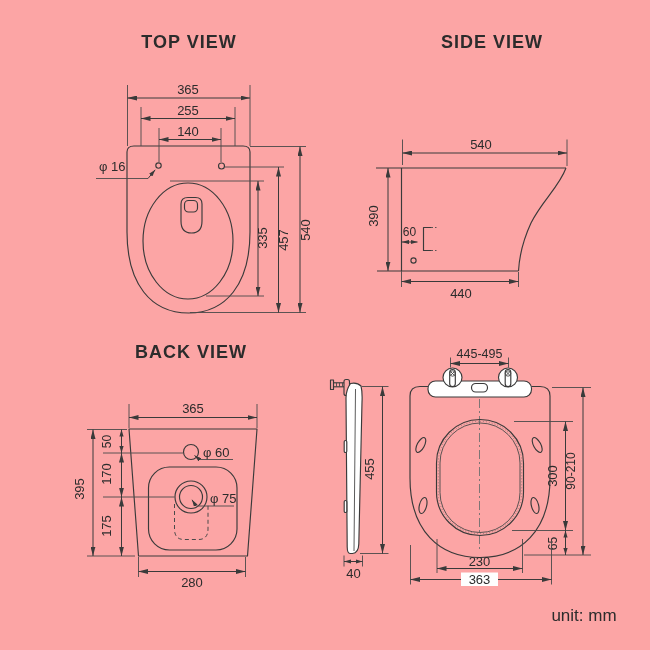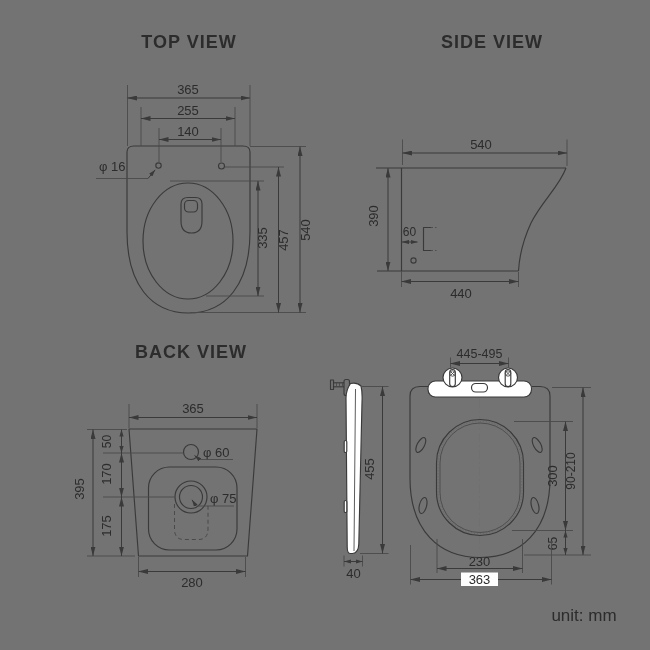--- a/index.html
+++ b/index.html
@@ -1,16 +1,16 @@
 <!DOCTYPE html>
 <html><head>
 <meta charset="utf-8">
 <style>
   html,body{margin:0;padding:0;background:#ffffff;}
-  .page{position:relative;width:650px;height:650px;background:#737373;overflow:hidden;
+  .page{position:relative;width:650px;height:650px;background:#fca5a5;overflow:hidden;
         font-family:"Liberation Sans", sans-serif;}
   svg{display:block}
   .ln{stroke:#3a3a3a;stroke-width:1.15;fill:none;stroke-linejoin:round;}
   .lnf{stroke:#3a3a3a;stroke-width:1.15;fill:#ffffff;stroke-linejoin:round;}
   .thin{stroke:#4a4a4a;stroke-width:0.9;fill:none;}
   .dim{stroke:#3a3a3a;stroke-width:1;fill:none;marker-start:url(#ah);marker-end:url(#ah);}
   .dim2{stroke:#3a3a3a;stroke-width:1;fill:none;marker-start:url(#ah2);marker-end:url(#ah2);}
   .lead{stroke:#3a3a3a;stroke-width:1;fill:none;marker-end:url(#ah2);}
   .cl{stroke:#6f6f6f;stroke-width:0.9;fill:none;stroke-dasharray:9 3 2 3;}
   .dash{stroke:#4a4a4a;stroke-width:1;fill:none;stroke-dasharray:4 3;}

